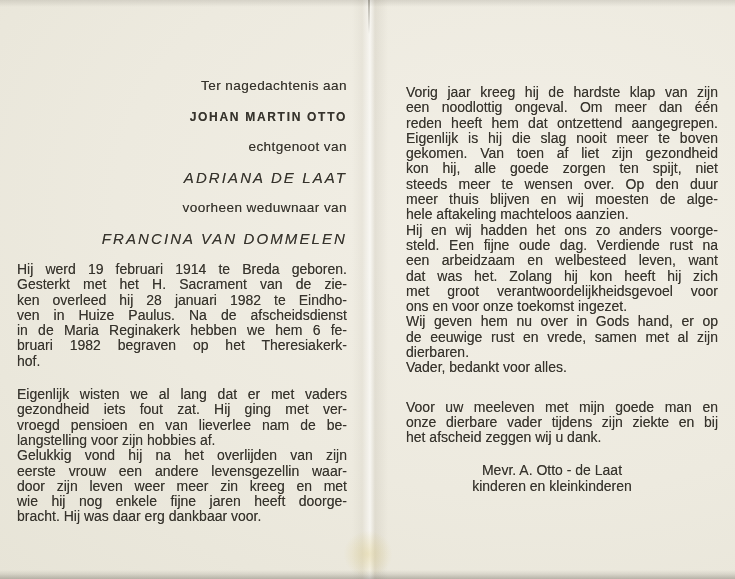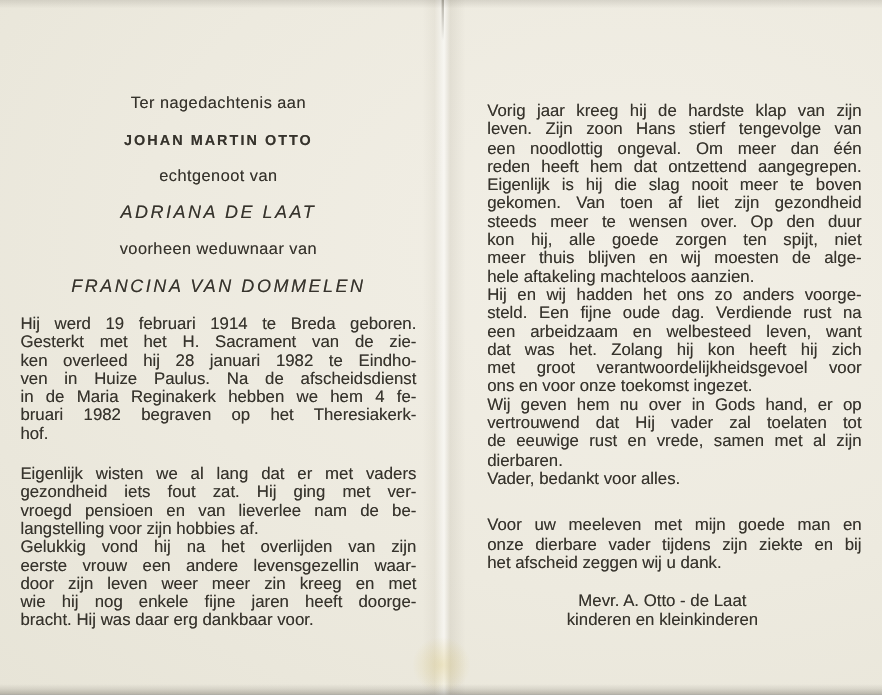--- a/index.html
+++ b/index.html
@@ -17,21 +17,21 @@
     font-family:"Liberation Sans", sans-serif;
     color:var(--ink);
     background:
       radial-gradient(ellipse at 72% 35%, var(--paper-light) 0%, var(--paper) 55%, var(--paper-dark) 100%);
     text-shadow:0 0 0.5px rgba(54,51,44,0.55);
   }
   .page{position:absolute;top:0;}
   .page-left{left:17px;width:330px;}
   .page-right{left:406px;width:312px;}
 
-  .header{position:absolute;top:78px;left:0;right:0;text-align:center;}
+  .header{position:absolute;top:78px;left:0;right:0;text-align:right;}
   .h-line{line-height:16.5px;margin-bottom:14px;white-space:nowrap;}
   .h-small{font-size:13.6px;letter-spacing:0.4px;}
   .h-name{font-size:12px;font-weight:bold;letter-spacing:1.7px;}
   .h-caps{font-size:15px;letter-spacing:2.1px;font-style:italic;}
 
   .body{position:absolute;left:0;right:0;font-size:14px;}
   .body-left{top:262px;}
   .body-right{top:85px;}
   .para .line{
     line-height:15.3px;
@@ -90,21 +90,21 @@
       <div class="h-line h-caps">ADRIANA DE LAAT</div>
       <div class="h-line h-small">voorheen weduwnaar van</div>
       <div class="h-line h-caps">FRANCINA VAN DOMMELEN</div>
     </div>
     <div class="body body-left">
       <div class="para">
           <div class="line">Hij werd 19 februari 1914 te Breda geboren.</div>
           <div class="line">Gesterkt met het H. Sacrament van de zie-</div>
           <div class="line">ken overleed hij 28 januari 1982 te Eindho-</div>
           <div class="line">ven in Huize Paulus. Na de afscheidsdienst</div>
-          <div class="line">in de Maria Reginakerk hebben we hem 4 fe-</div>
+          <div class="line">in de Maria Reginakerk hebben we hem 6 fe-</div>
           <div class="line">bruari 1982 begraven op het Theresiakerk-</div>
           <div class="line">hof.</div>
         </div>
       <div class="para gap">
           <div class="line">Eigenlijk wisten we al lang dat er met vaders</div>
           <div class="line">gezondheid iets fout zat. Hij ging met ver-</div>
           <div class="line">vroegd pensioen en van lieverlee nam de be-</div>
           <div class="line">langstelling voor zijn hobbies af.</div>
         </div>
       <div class="para">
@@ -114,41 +114,39 @@
           <div class="line">wie hij nog enkele fijne jaren heeft doorge-</div>
           <div class="line">bracht. Hij was daar erg dankbaar voor.</div>
         </div>
     </div>
   </div>
 
   <div class="page page-right">
     <div class="body body-right">
       <div class="para">
           <div class="line">Vorig jaar kreeg hij de hardste klap van zijn</div>
-          <div class="line">leven. Zijn zoon Hans stierf tengevolge van</div>
           <div class="line">een noodlottig ongeval. Om meer dan één</div>
           <div class="line">reden heeft hem dat ontzettend aangegrepen.</div>
           <div class="line">Eigenlijk is hij die slag nooit meer te boven</div>
           <div class="line">gekomen. Van toen af liet zijn gezondheid</div>
+          <div class="line">kon hij, alle goede zorgen ten spijt, niet</div>
           <div class="line">steeds meer te wensen over. Op den duur</div>
-          <div class="line">kon hij, alle goede zorgen ten spijt, niet</div>
           <div class="line">meer thuis blijven en wij moesten de alge-</div>
           <div class="line">hele aftakeling machteloos aanzien.</div>
         </div>
       <div class="para">
           <div class="line">Hij en wij hadden het ons zo anders voorge-</div>
           <div class="line">steld. Een fijne oude dag. Verdiende rust na</div>
           <div class="line">een arbeidzaam en welbesteed leven, want</div>
           <div class="line">dat was het. Zolang hij kon heeft hij zich</div>
           <div class="line">met groot verantwoordelijkheidsgevoel voor</div>
           <div class="line">ons en voor onze toekomst ingezet.</div>
         </div>
       <div class="para">
           <div class="line">Wij geven hem nu over in Gods hand, er op</div>
-          <div class="line">vertrouwend dat Hij vader zal toelaten tot</div>
           <div class="line">de eeuwige rust en vrede, samen met al zijn</div>
           <div class="line">dierbaren.</div>
         </div>
       <div class="para">
           <div class="line">Vader, bedankt voor alles.</div>
         </div>
       <div class="para gap-big">
           <div class="line">Voor uw meeleven met mijn goede man en</div>
           <div class="line">onze dierbare vader tijdens zijn ziekte en bij</div>
           <div class="line">het afscheid zeggen wij u dank.</div>

